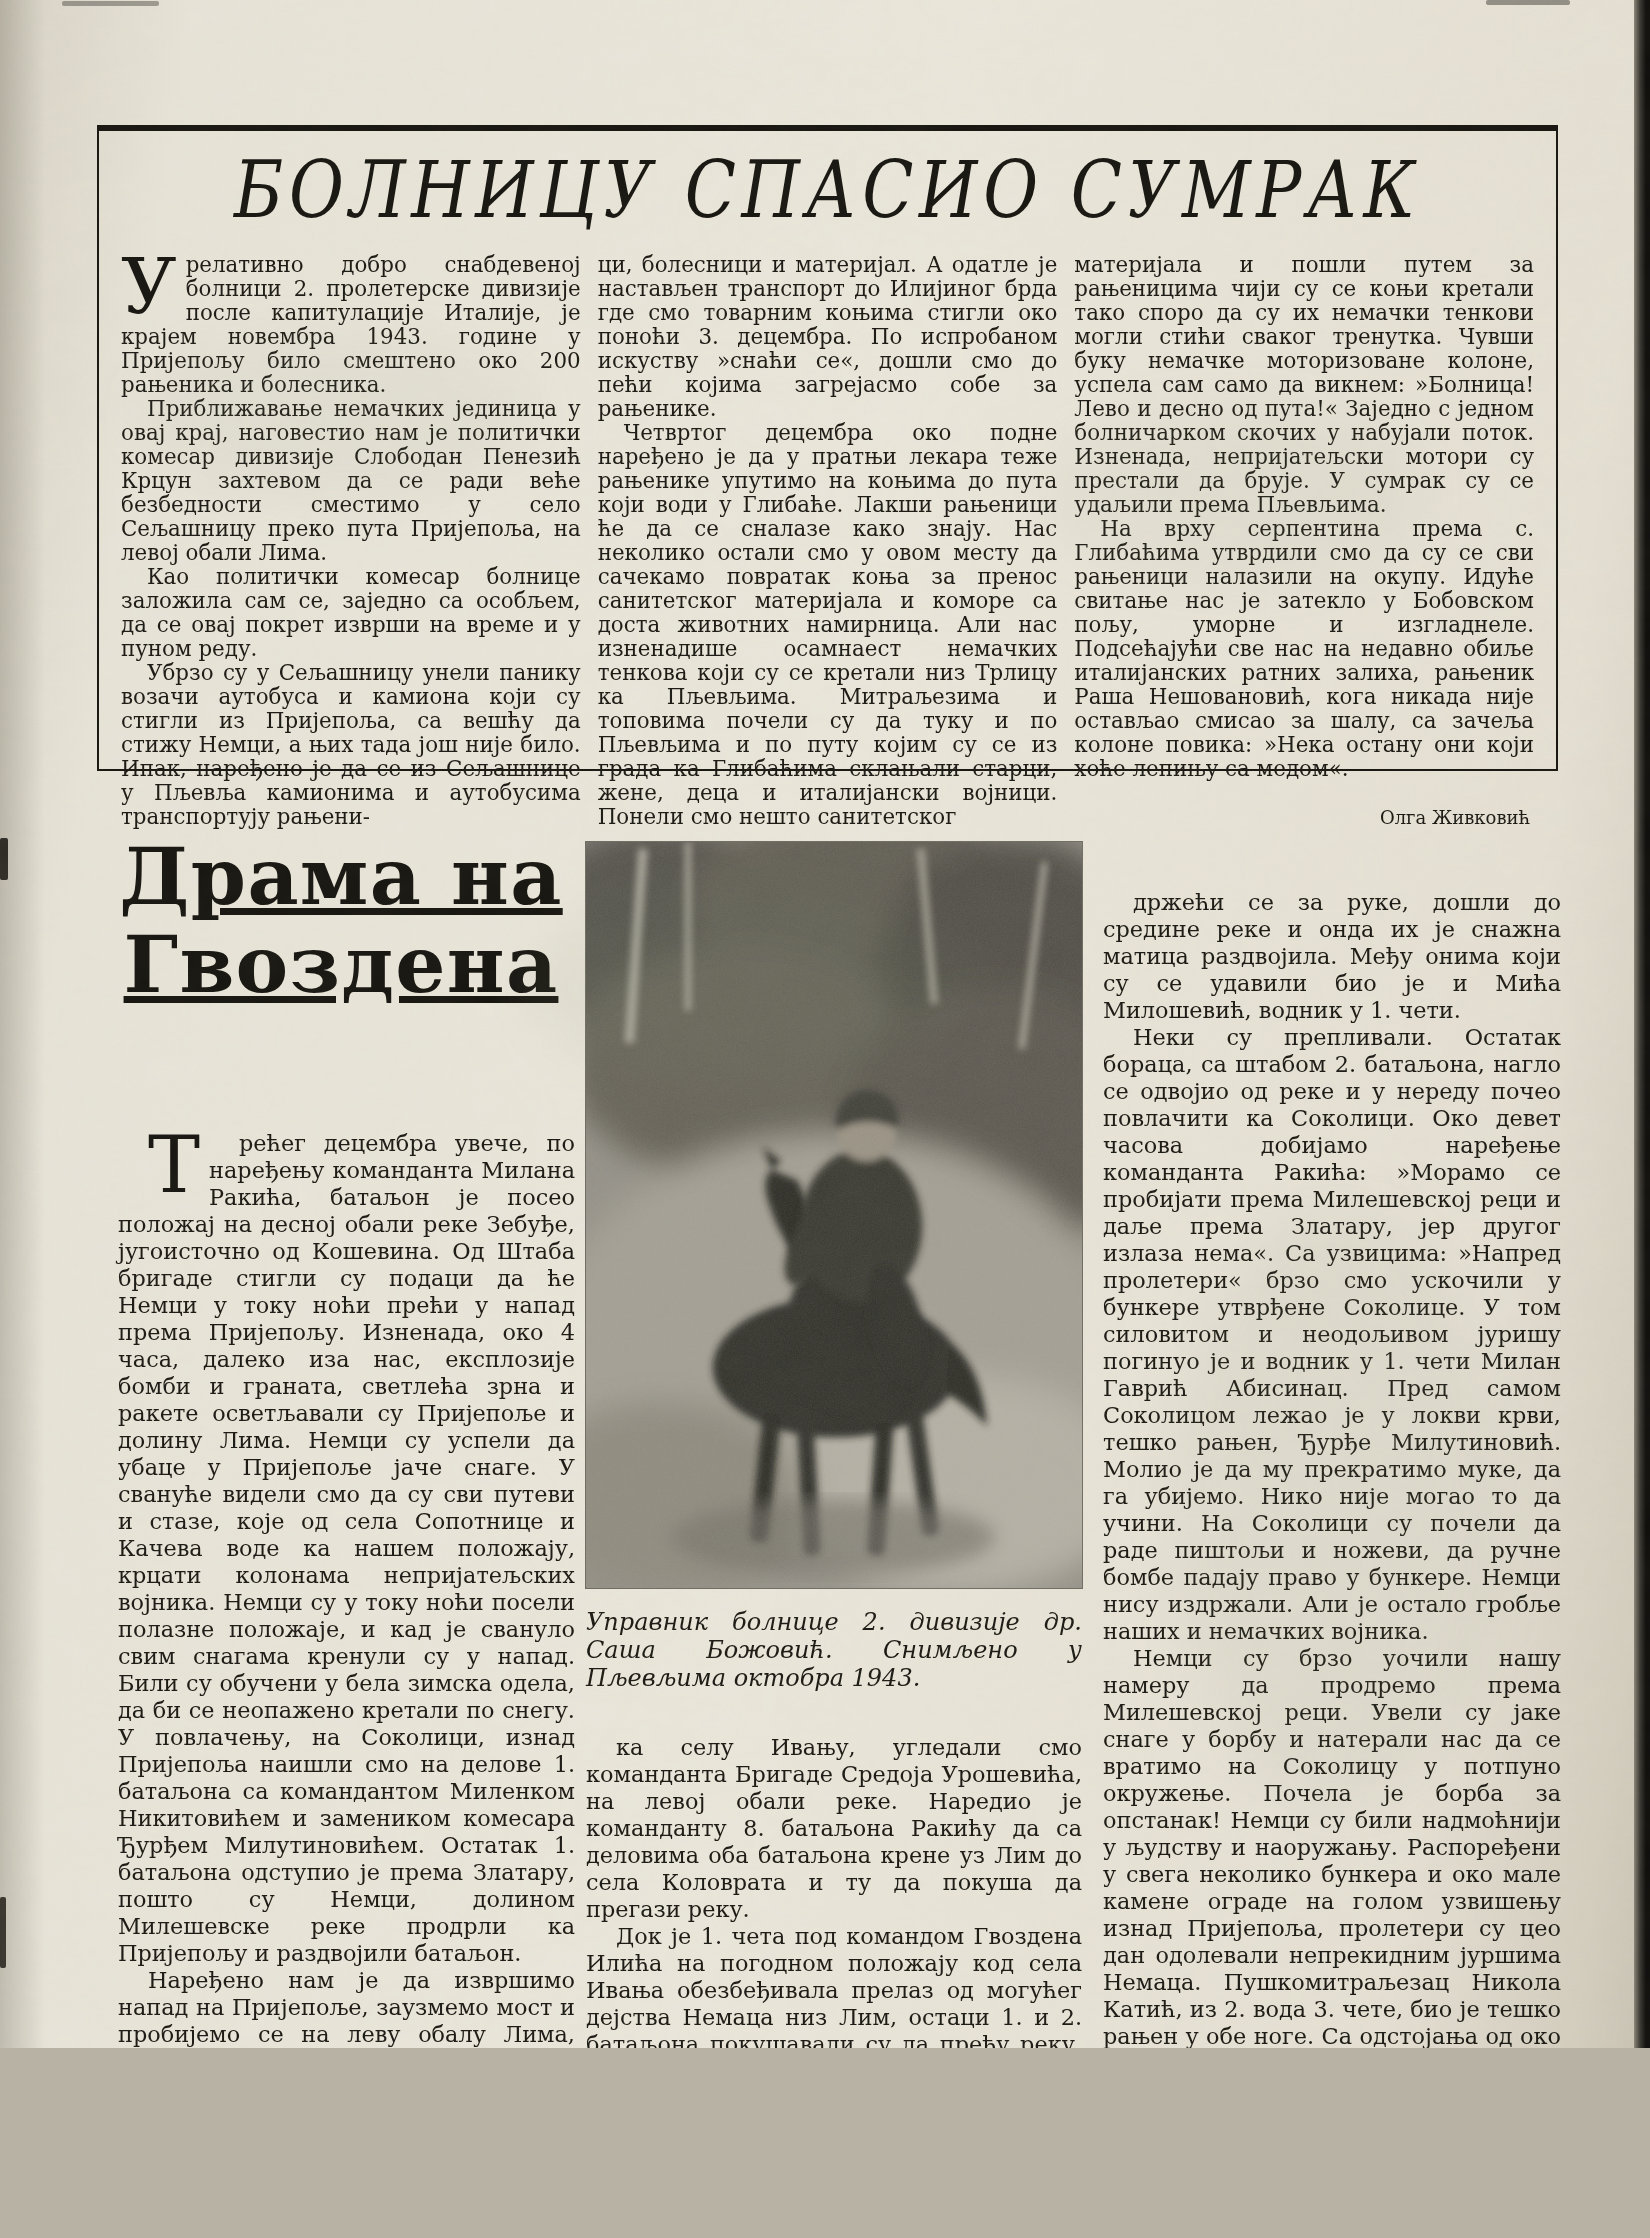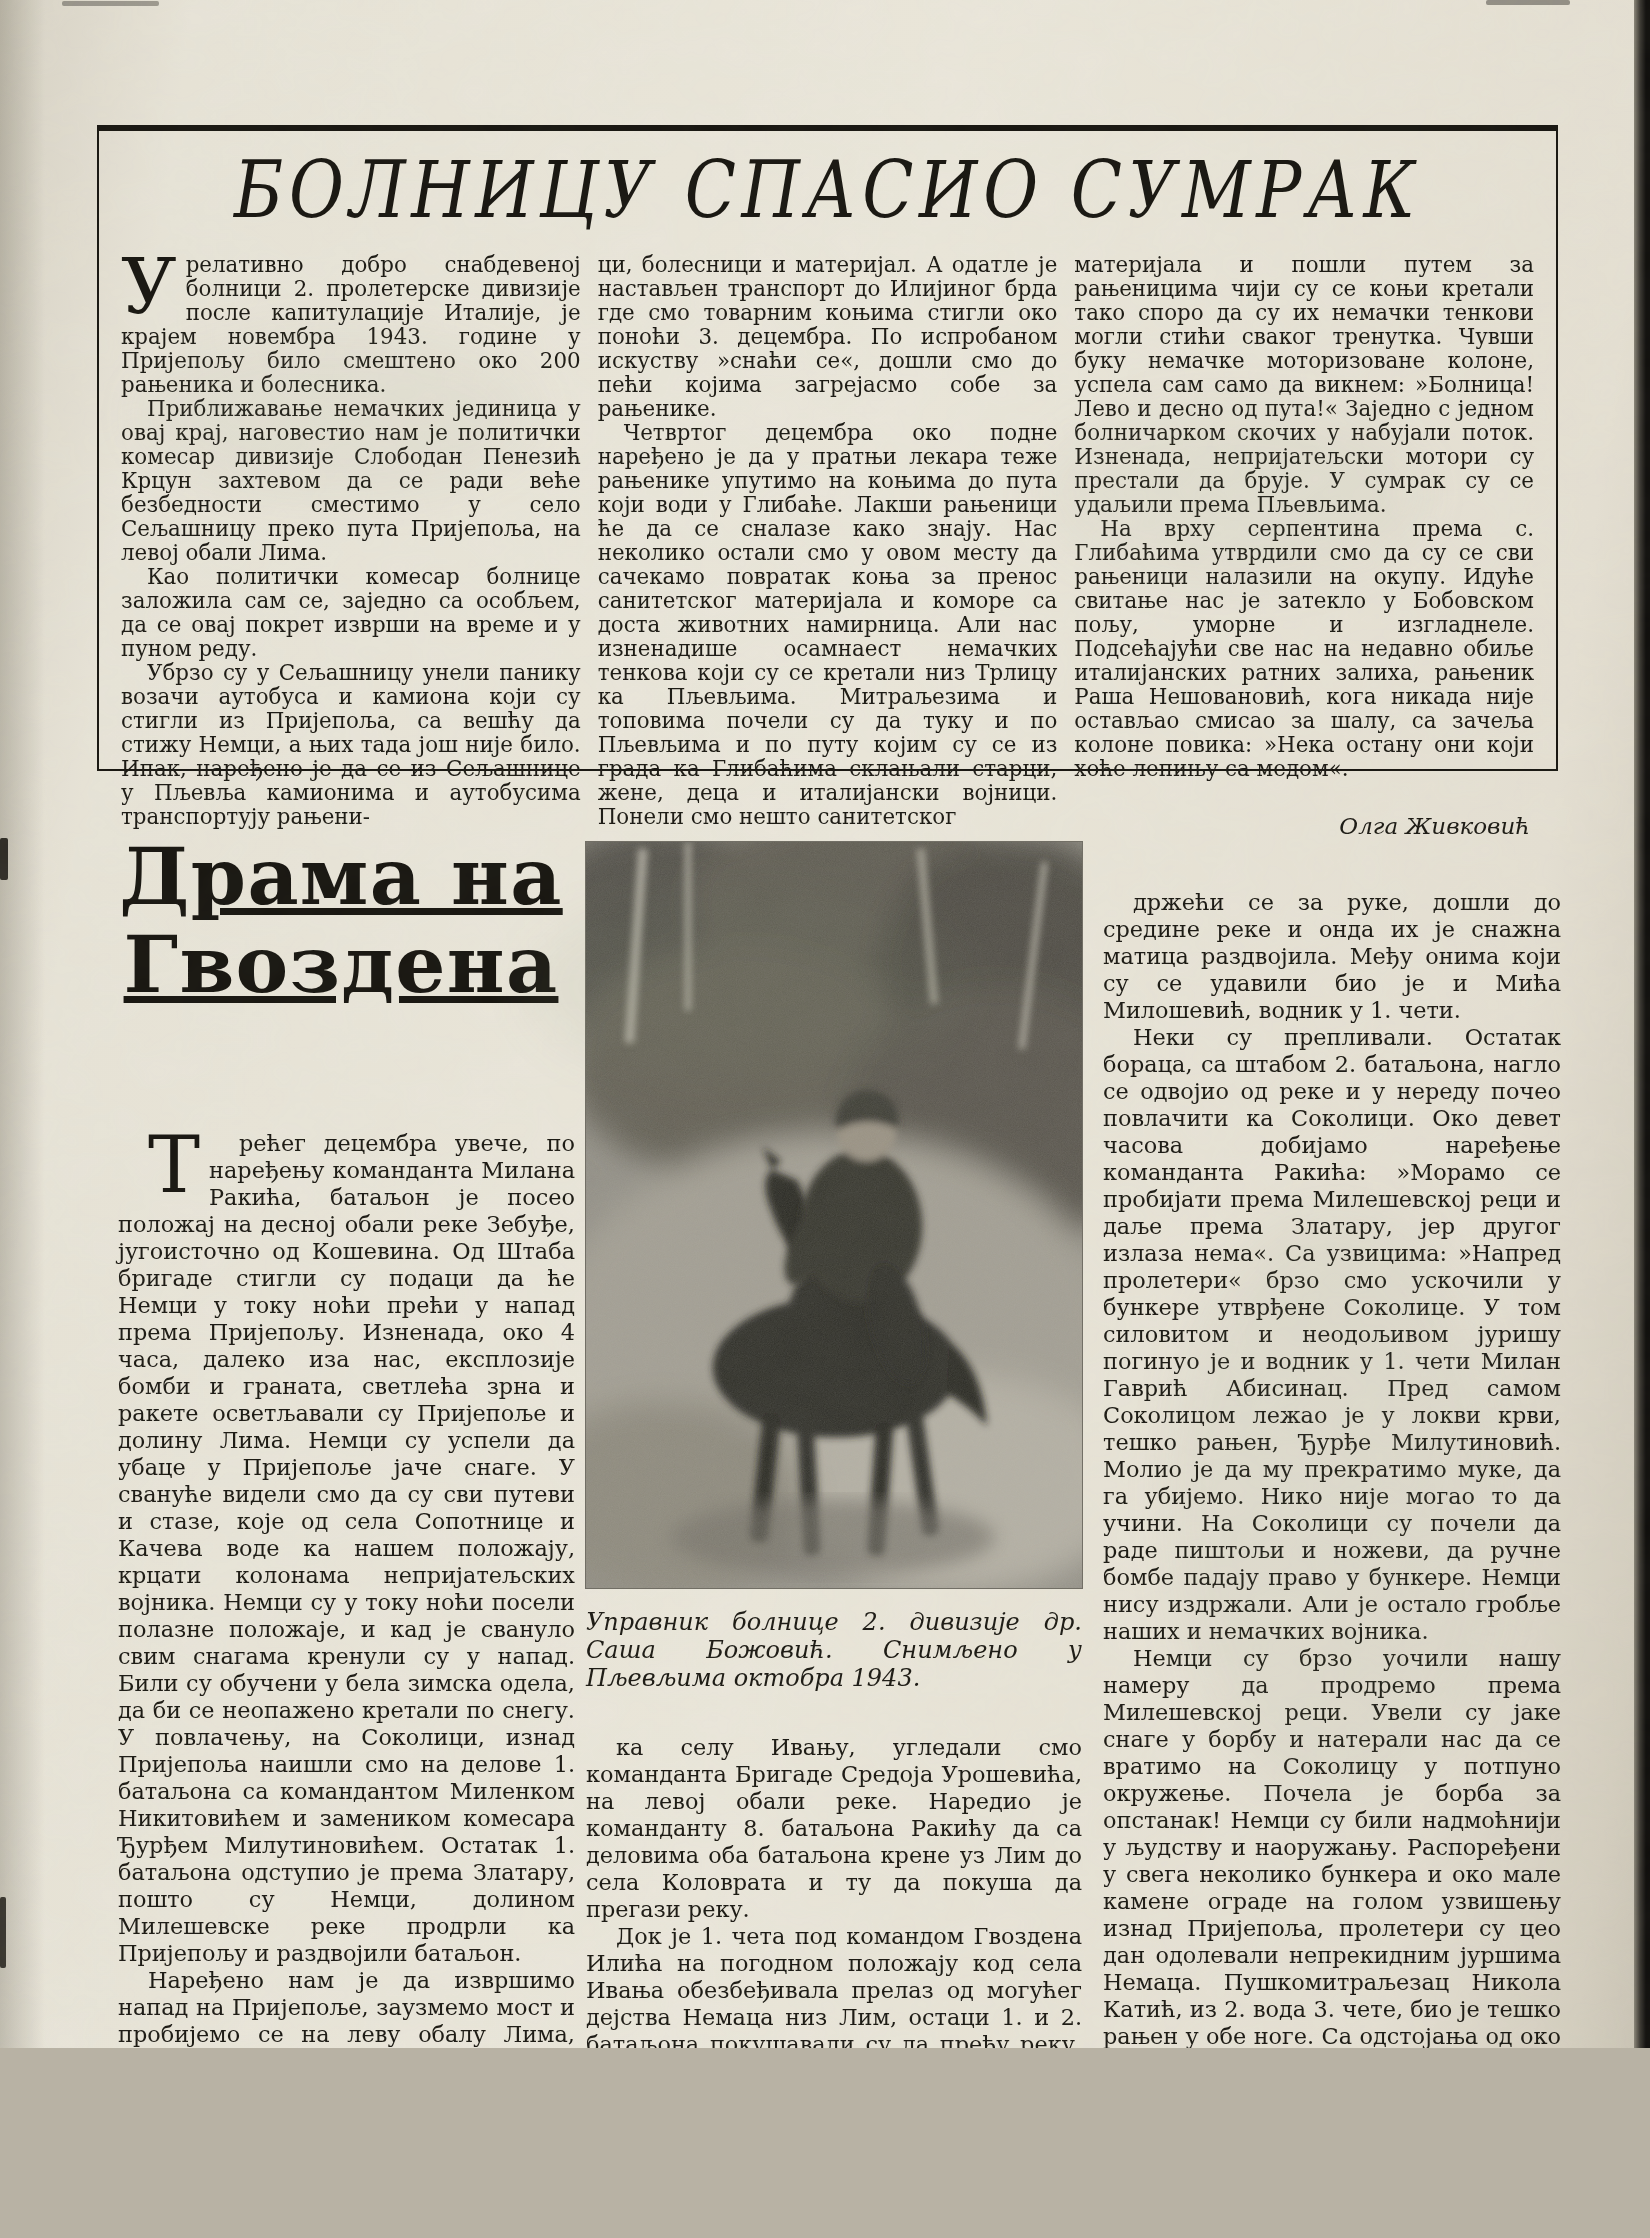--- a/index.html
+++ b/index.html
@@ -25,22 +25,22 @@
   .a1-title { margin:0; position:absolute; left:0; right:0; top:13px; text-align:center;
     font-style:italic; font-weight:400; font-size:67px; letter-spacing:.085em;
     transform:scaleY(1.18); transform-origin:top center; white-space:nowrap; color:#15130e; }
   .a1-cols { position:absolute; left:22px; right:22px; top:122px; bottom:10.4px; display:flex; gap:17px; }
   .col { flex:1 1 0; min-width:0; }
 
   .para { margin:0; text-align:justify; text-indent:26px; }
   .para.noindent, .para.hasdrop { text-indent:0; }
   .a1col .para { font-size:21.4px; line-height:24px; }
   .dropcap { float:left; font-size:77px; line-height:58px; padding:5.2px 9px 0 0; color:#15130e; }
-  .para.author { text-align:right; font-style:italic; text-indent:0; margin-top:33px;
-    font-size:23px; padding-right:3.9px; }
+  .para.author { text-align:right; text-indent:0; margin-top:25px;
+    font-size:18px; padding-right:3.9px; }
 
   
   .a2-title { position:absolute; left:110px; top:833px; width:462px; margin:0; text-align:center;
     font-weight:bold; font-size:79px; line-height:88px; letter-spacing:1.3px; color:#15130e;text-decoration:underline; }
   .a2col { position:absolute; }
   .a2col .para { font-size:22.4px; line-height:27px; text-indent:30px; }
   .a2c1 { left:118px; top:1130px; width:457px; }
   .a2c2 { left:586px; top:1734px; width:496px; }
   .a2c3 { left:1103px; top:889px; width:458px; }
   .a2col .dropcap { font-size:78px; line-height:60px; }

